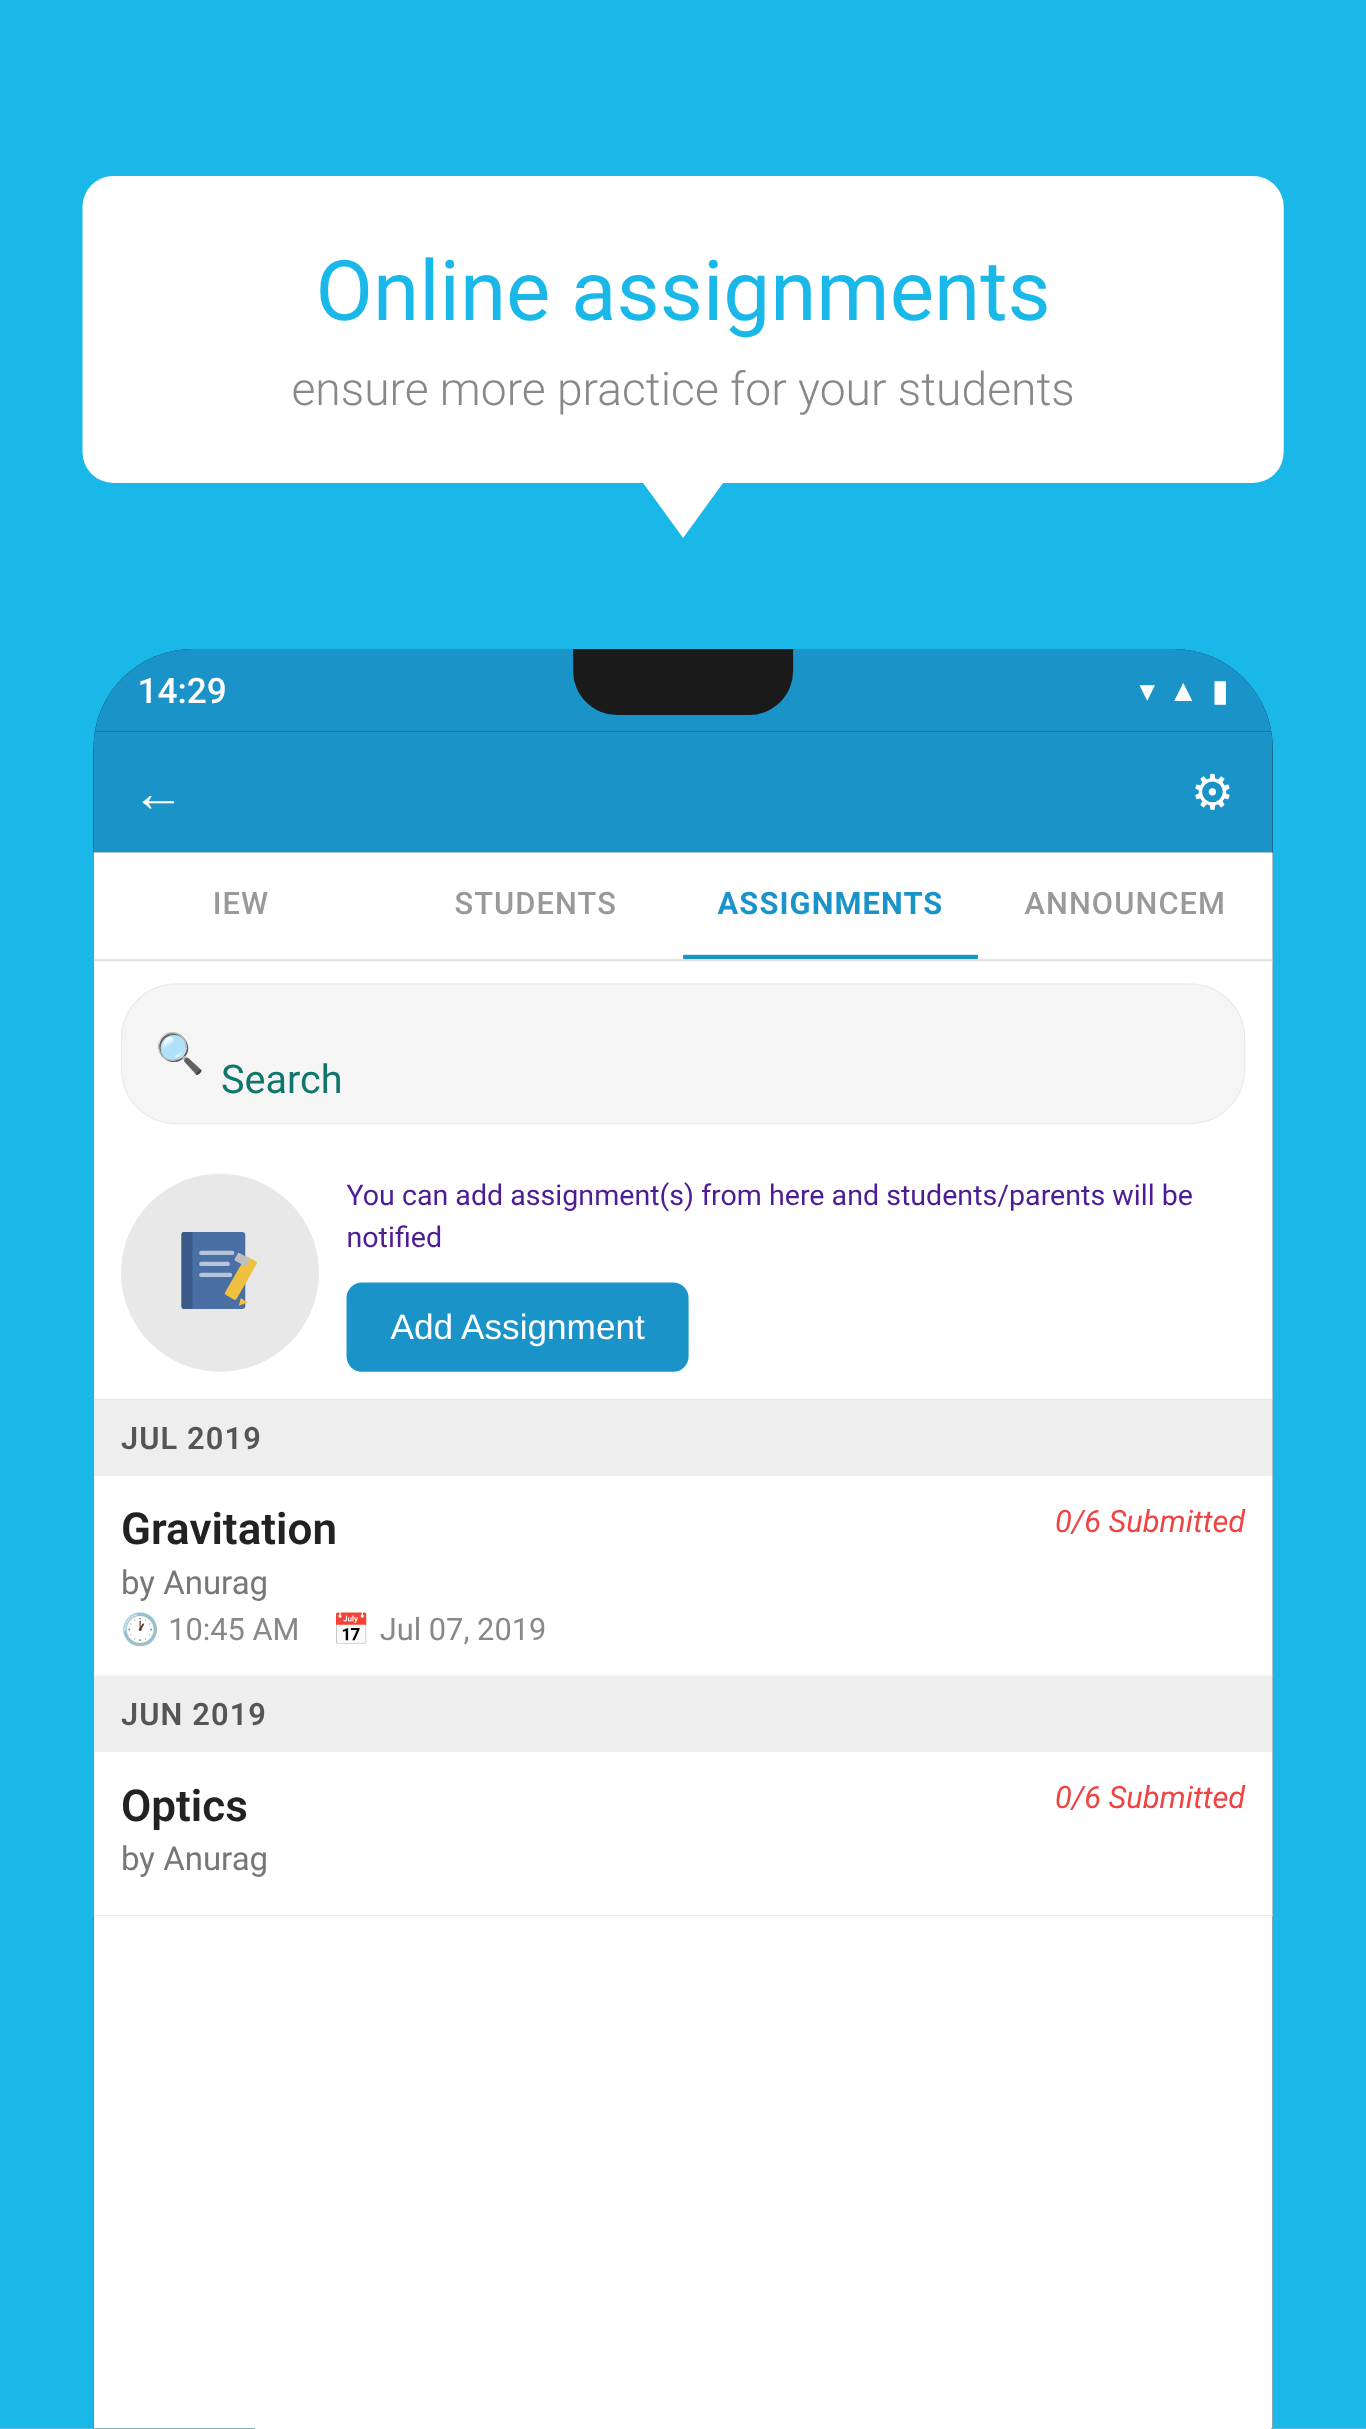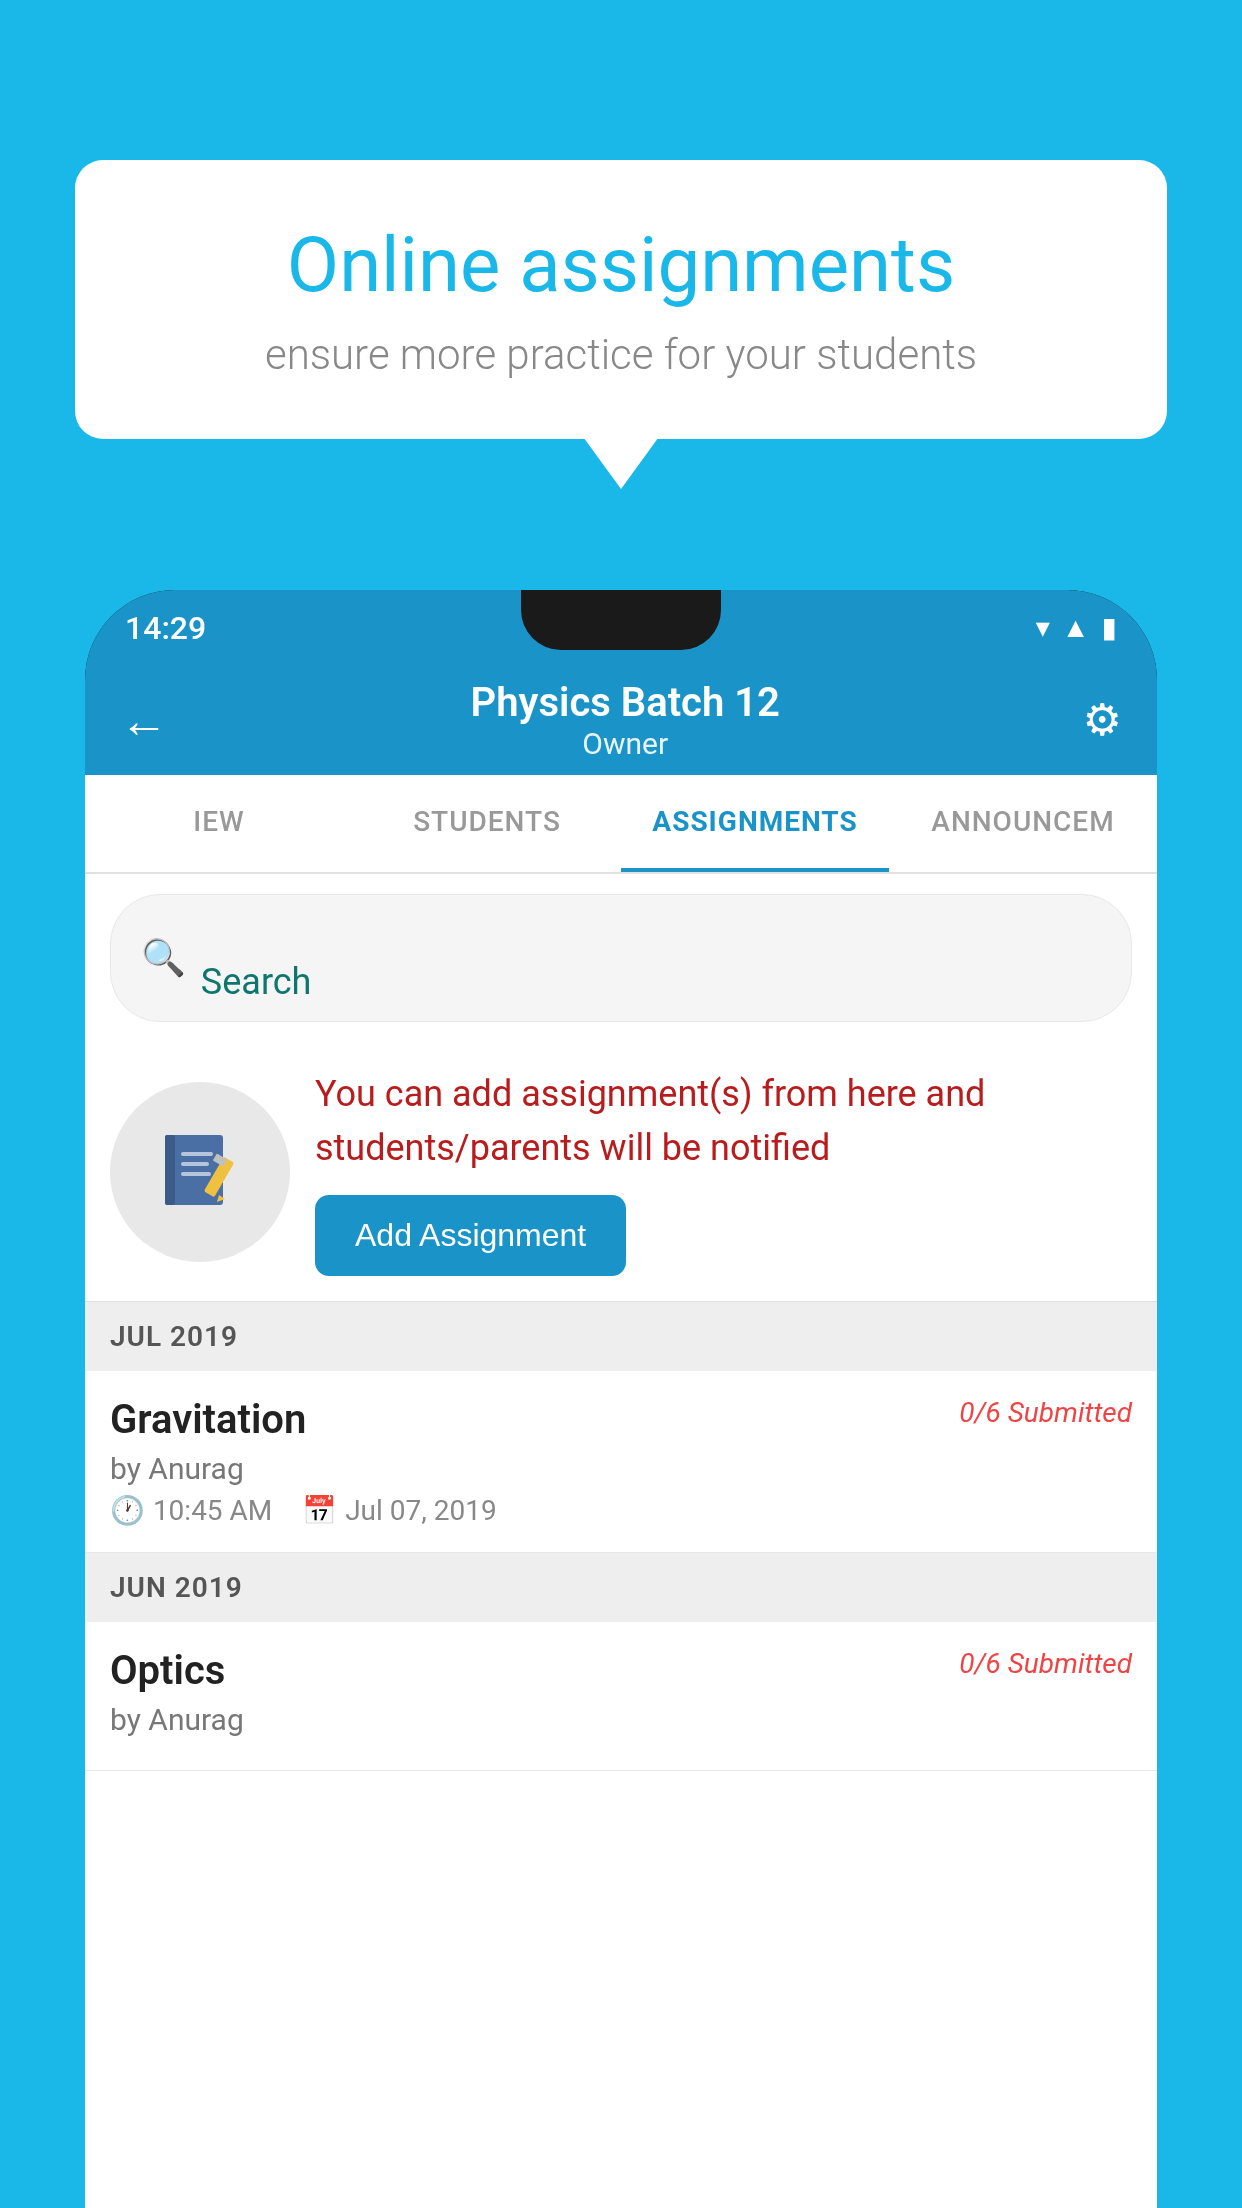--- a/index.html
+++ b/index.html
@@ -228,22 +228,22 @@
       align-items: center;
       justify-content: center;
       flex-shrink: 0;
     }
 
     .empty-banner-content {
       flex: 1;
     }
 
     .empty-banner-text {
-      color: #b91c1c;
-      font-size: 36px;
+      color: #4c1d95;
+      font-size: 26px;
       line-height: 1.5;
       margin-bottom: 20px;
     }
 
     .add-assignment-btn {
       background: #1a94c8;
       color: white;
       border: none;
       border-radius: 14px;
       padding: 22px 40px;
@@ -335,24 +335,20 @@
     <span class="status-time">14:29</span>
     <div class="status-icons">
       <span class="status-icon">▾</span>
       <span class="status-icon">▲</span>
       <span class="status-icon">▮</span>
     </div>
   </div>
 
   <div class="app-bar">
     <span class="app-bar-back">←</span>
-    <div class="app-bar-title-container">
-      <div class="app-bar-title">Physics Batch 12</div>
-      <div class="app-bar-subtitle">Owner</div>
-    </div>
     <span class="app-bar-settings">⚙</span>
   </div>
 
   <div class="phone-screen">
 
     <div class="tabs-container">
       <div class="tab">IEW</div>
       <div class="tab">STUDENTS</div>
       <div class="tab active">ASSIGNMENTS</div>
       <div class="tab">ANNOUNCEM</div>

